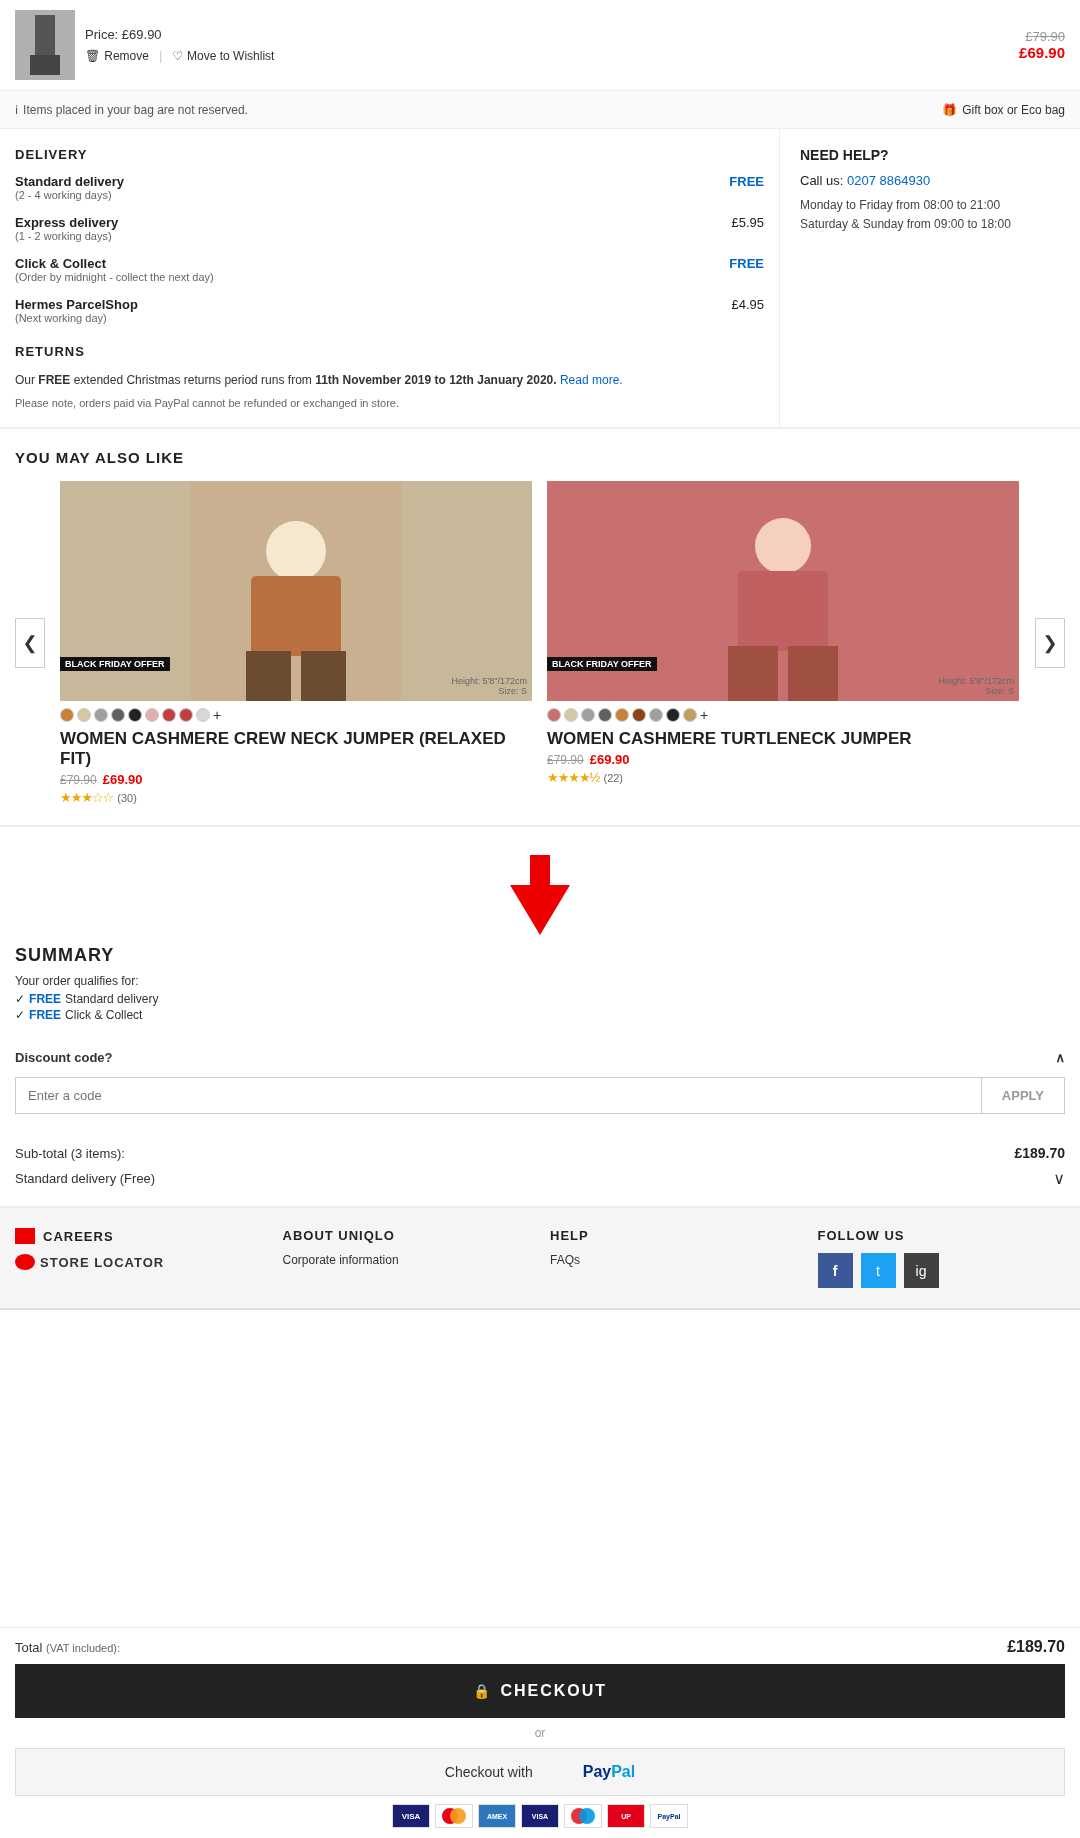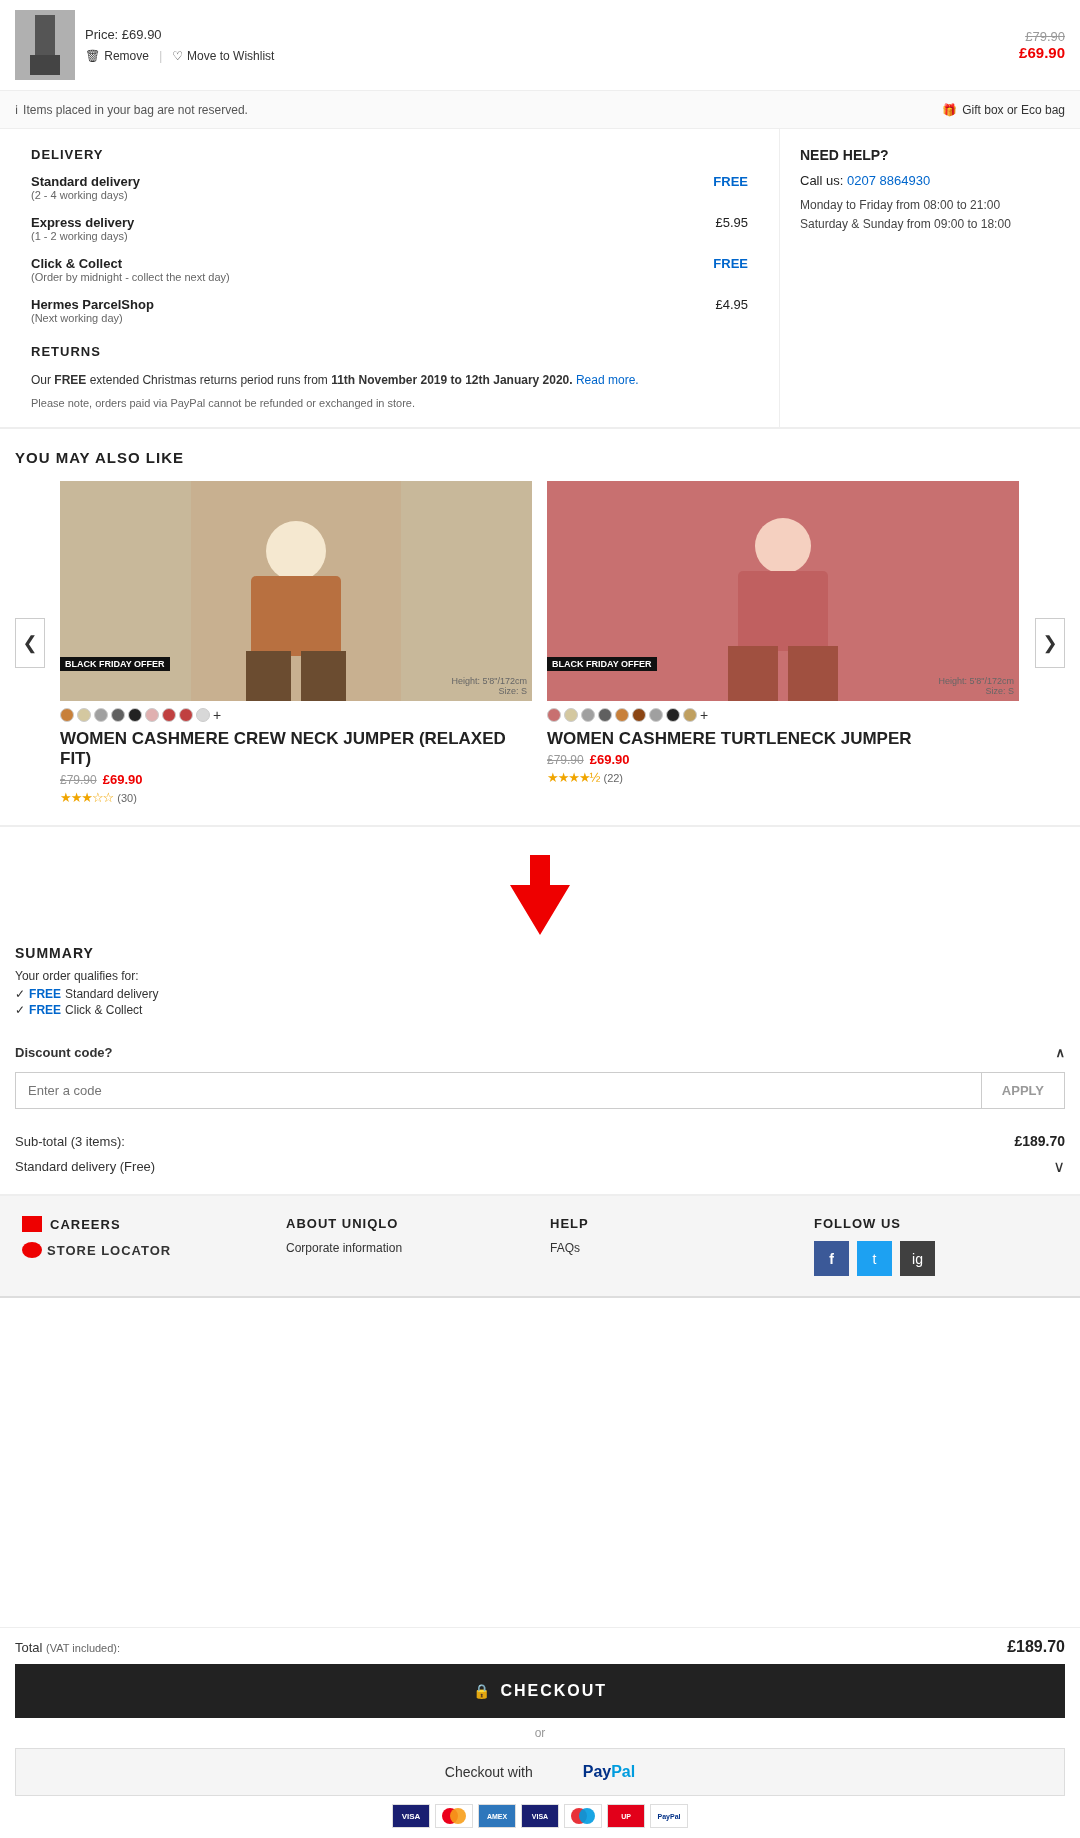--- a/index.html
+++ b/index.html
@@ -17,21 +17,21 @@
     .price-original { color: #999; text-decoration: line-through; font-size: 13px; }
     .price-sale { color: #e00; font-size: 15px; font-weight: bold; }
 
     
     .info-bar { display: flex; justify-content: space-between; align-items: center; padding: 10px 15px; border-bottom: 1px solid #eee; font-size: 12px; color: #555; background: #fafafa; }
     .info-bar-left { display: flex; align-items: center; gap: 5px; }
     .info-bar-right { display: flex; align-items: center; gap: 5px; color: #333; cursor: pointer; }
 
     
     .delivery-section { display: flex; border-bottom: 2px solid #eee; }
-    .delivery-left { flex: 1; padding: 18px 31px; border-right: 1px solid #eee; }
+    .delivery-left { flex: 1; padding: 18px 15px; border-right: 1px solid #eee; }
     .delivery-right { width: 300px; padding: 18px 20px; }
     .section-title { font-size: 13px; font-weight: bold; letter-spacing: 1px; margin-bottom: 12px; color: #222; }
     .delivery-row { display: flex; justify-content: space-between; align-items: flex-start; margin-bottom: 14px; }
     .delivery-name { font-weight: bold; font-size: 13px; }
     .delivery-sub { font-size: 11px; color: #666; }
     .delivery-price { font-size: 13px; }
     .delivery-price.free { color: #0066cc; font-weight: bold; }
     .returns-text { font-size: 12px; color: #333; margin-top: 8px; line-height: 1.5; }
     .returns-text strong { font-weight: bold; }
     .returns-text a { color: #0066cc; text-decoration: none; }
@@ -59,38 +59,38 @@
     .rec-name { font-size: 17px; font-weight: bold; color: #222; margin-top: 4px; text-transform: uppercase; }
     .rec-prices { display: flex; gap: 6px; align-items: center; margin-top: 3px; }
     .rec-price-old { font-size: 12px; color: #999; text-decoration: line-through; }
     .rec-price-new { font-size: 13px; color: #e00; font-weight: bold; }
     .rec-stars { display: flex; align-items: center; gap: 4px; margin-top: 3px; }
     .stars { color: #f0a500; font-size: 13px; letter-spacing: -1px; }
     .star-count { font-size: 11px; color: #666; }
 
     
     .summary-section { padding: 18px 15px; border-bottom: 2px solid #eee; position: relative; }
-    .summary-title { font-size: 14px; font-weight: bold; letter-spacing: 1px; margin-bottom: 8px; }
+    .summary-title { font-size: 18px; font-weight: bold; letter-spacing: 1px; margin-bottom: 8px; }
     .summary-qualifies { font-size: 12px; color: #333; margin-bottom: 4px; }
     .summary-free-item { font-size: 12px; color: #333; display: flex; align-items: center; gap: 4px; margin-bottom: 2px; }
     .summary-free-item .free-label { color: #0066cc; font-weight: bold; }
     .discount-section { margin-top: 14px; }
     .discount-label { font-size: 13px; font-weight: bold; color: #333; display: flex; justify-content: space-between; align-items: center; cursor: pointer; padding-bottom: 6px; margin-top: 28px; }
     .discount-input-row { display: flex; gap: 0; margin-top: 6px; }
     .discount-input { flex: 1; border: 1px solid #ccc; padding: 10px 12px; font-size: 13px; outline: none; }
     .discount-apply-btn { background: #fff; border: 1px solid #ccc; border-left: none; padding: 10px 20px; font-size: 13px; color: #999; cursor: pointer; font-weight: bold; }
-    .subtotal-row { display: flex; justify-content: space-between; align-items: flex-end; margin-top: 24px; font-size: 13px; gap: 32px; }
+    .subtotal-row { display: flex; justify-content: space-between; align-items: flex-end; margin-top: 31px; font-size: 13px; gap: 32px; }
     .subtotal-label { color: #333; }
     .subtotal-value { font-size: 14px; font-weight: bold; }
     .delivery-row-summary { display: flex; justify-content: space-between; align-items: center; margin-top: 8px; font-size: 13px; }
     .delivery-summary-label { color: #333; }
     .chevron-icon { font-size: 16px; color: #333; }
 
     
-    .footer-section { background: #f5f5f5; padding: 20px 22px; border-bottom: 2px solid #ddd; }
+    .footer-section { background: #f5f5f5; padding: 20px 15px; border-bottom: 2px solid #ddd; }
     .footer-grid { display: grid; grid-template-columns: 1fr 1fr 1fr 1fr; gap: 20px; }
     .footer-col-title { font-size: 13px; font-weight: bold; letter-spacing: 1px; margin-bottom: 10px; display: flex; align-items: center; gap: 8px; }
     .footer-col-link { font-size: 12px; color: #333; display: block; margin-bottom: 5px; cursor: pointer; }
     .careers-icon { width: 20px; height: 16px; background: #e00; display: inline-block; }
     .social-icons { display: flex; gap: 8px; margin-top: 5px; }
     .social-icon-box { width: 35px; height: 35px; background: #ccc; display: flex; align-items: center; justify-content: center; font-size: 18px; cursor: pointer; }
 
     
     .bottom-bar { position: fixed; bottom: 0; left: 0; right: 0; max-width: 1080px; margin: 0 auto; background: #fff; border-top: 1px solid #eee; padding: 10px 15px; z-index: 100; }
     .total-row { display: flex; justify-content: space-between; align-items: center; margin-bottom: 8px; }

